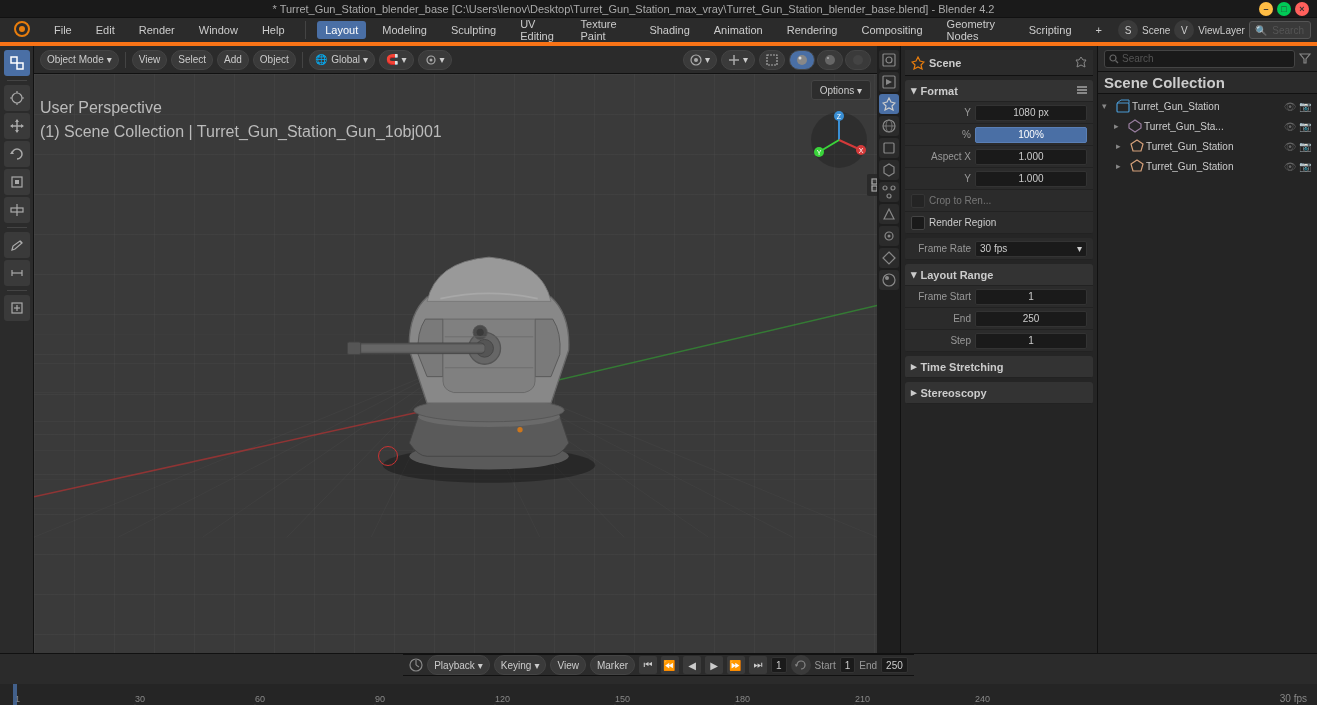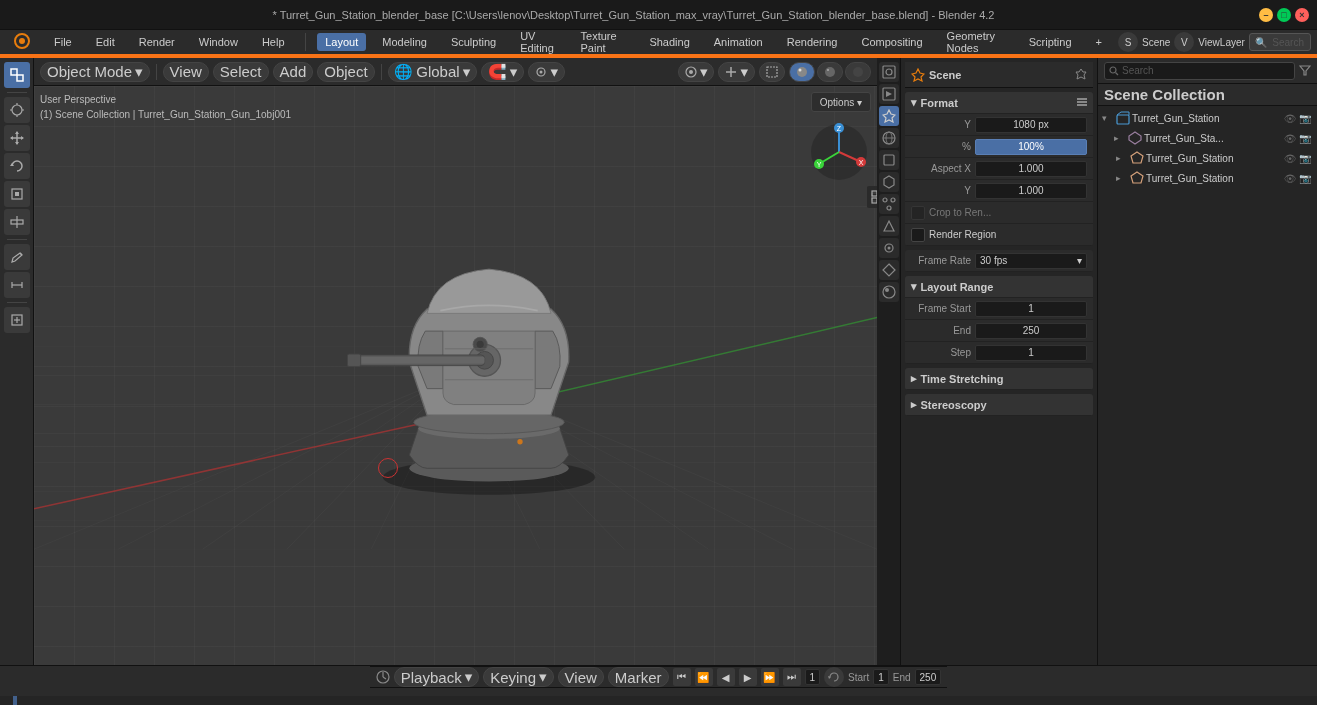--- a/index.html
+++ b/index.html
@@ -9,21 +9,21 @@
       background: #1a1a1a;
       font-family: 'Segoe UI', Arial, sans-serif;
       font-size: 11px;
       color: #ccc;
       overflow: hidden;
       user-select: none;
     }
 
     
     #titlebar {
-      height: 30px;
+      height: 18px;
       background: #1a1a1a;
       display: flex;
       align-items: center;
       padding: 0 8px;
       color: #bbb;
       font-size: 11px;
       border-bottom: 1px solid #111;
     }
     #titlebar .win-controls { display: flex; gap: 4px; margin-left: auto; }
     #titlebar .win-btn { width: 14px; height: 14px; border-radius: 50%; display: flex; align-items: center; justify-content: center; font-size: 9px; cursor: pointer; color: #333; font-weight: bold; }
@@ -78,24 +78,24 @@
 
     
     #viewport {
       flex: 1;
       background: #3a3a3a;
       position: relative;
       overflow: hidden;
     }
     #viewport-header {
       position: absolute;
-      top: 6px;
+      top: 22px;
       left: 6px;
       color: #bbb;
-      font-size: 10px;
+      font-size: 16px;
       line-height: 1.5;
       z-index: 10;
     }
     
     .grid-bg {
       position: absolute;
       inset: 0;
       background-image: 
         linear-gradient(rgba(100,100,100,0.15) 1px, transparent 1px),
         linear-gradient(90deg, rgba(100,100,100,0.15) 1px, transparent 1px);
@@ -302,21 +302,21 @@
       gap: 4px;
       border-bottom: 1px solid #111;
     }
     .vp-btn {
       height: 20px;
       background: #3a3a3a;
       border: 1px solid #444;
       border-radius: 10px;
       padding: 0 6px;
       color: #ccc;
-      font-size: 15px;
+      font-size: 10px;
       cursor: pointer;
       display: flex;
       align-items: center;
       gap: 3px;
     }
     .vp-sep { width: 1px; height: 16px; background: #444; margin: 0 2px; }
 
     
     .corner-btn {
       position: absolute;

